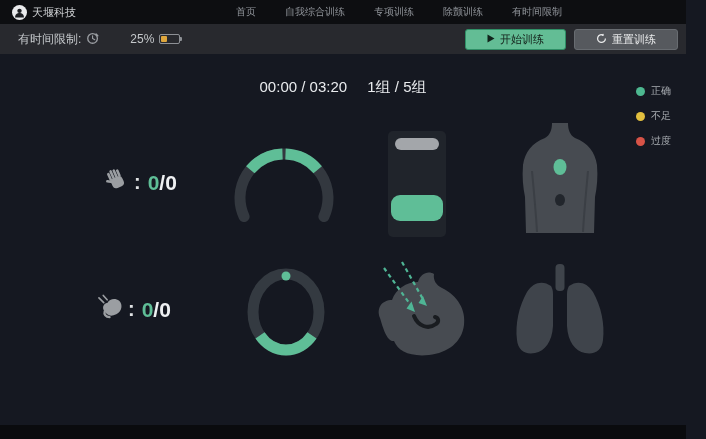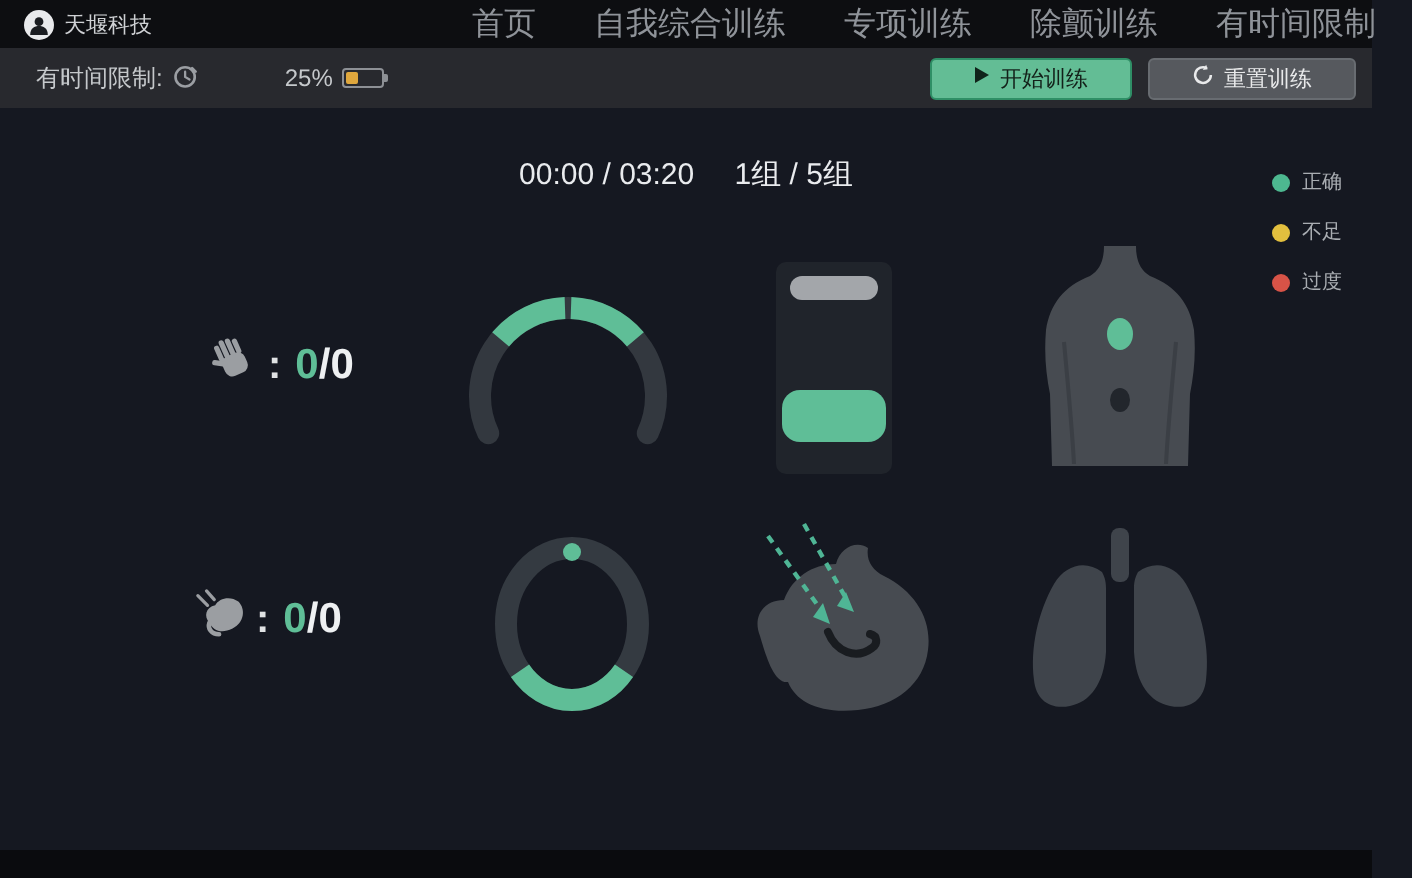--- a/index.html
+++ b/index.html
@@ -9,25 +9,25 @@
 
   
   .navbar { height:24px; background:#0d0e11; display:flex; align-items:center;
             position:relative; flex:0 0 auto; }
   .brand { display:flex; align-items:center; gap:5px; margin-left:12px; }
   .logo { width:15px; height:15px; border-radius:50%; background:#e9eaec;
           display:flex; align-items:center; justify-content:center; }
   .brand-name { font-size:11px; color:#cfd1d4; }
   .nav { position:absolute; left:236px; top:0; height:24px; display:flex;
          align-items:center; gap:29px; }
-  .nav-item { font-size:16px; color:#8f9399; cursor:pointer; white-space:nowrap; }
+  .nav-item { font-size:10px; color:#8f9399; cursor:pointer; white-space:nowrap; }
 
   
   .toolbar { height:30px; background:#28292e; display:flex; align-items:center;
-             padding:0 8px 0 18px; gap:42px; flex:0 0 auto; }
+             padding:0 8px 0 18px; gap:30px; flex:0 0 auto; }
   .tb-group { display:flex; align-items:center; gap:5px; font-size:12px; color:#c5c8cb; }
   .battery { position:relative; width:21px; height:10px; border:1px solid #8d9095;
              border-radius:2px; }
   .battery::after { content:""; position:absolute; right:-3px; top:2px; width:2px;
                     height:4px; background:#8d9095; border-radius:0 1px 1px 0; }
   .battery-fill { position:absolute; left:1px; top:1px; bottom:1px; width:30%;
                   background:#dfa73d; border-radius:1px; }
   .tb-buttons { margin-left:auto; display:flex; gap:8px; }
   .btn { display:inline-flex; align-items:center; gap:5px; height:21px; padding:0 21px;
          font-size:11px; border-radius:3px; cursor:pointer; }

